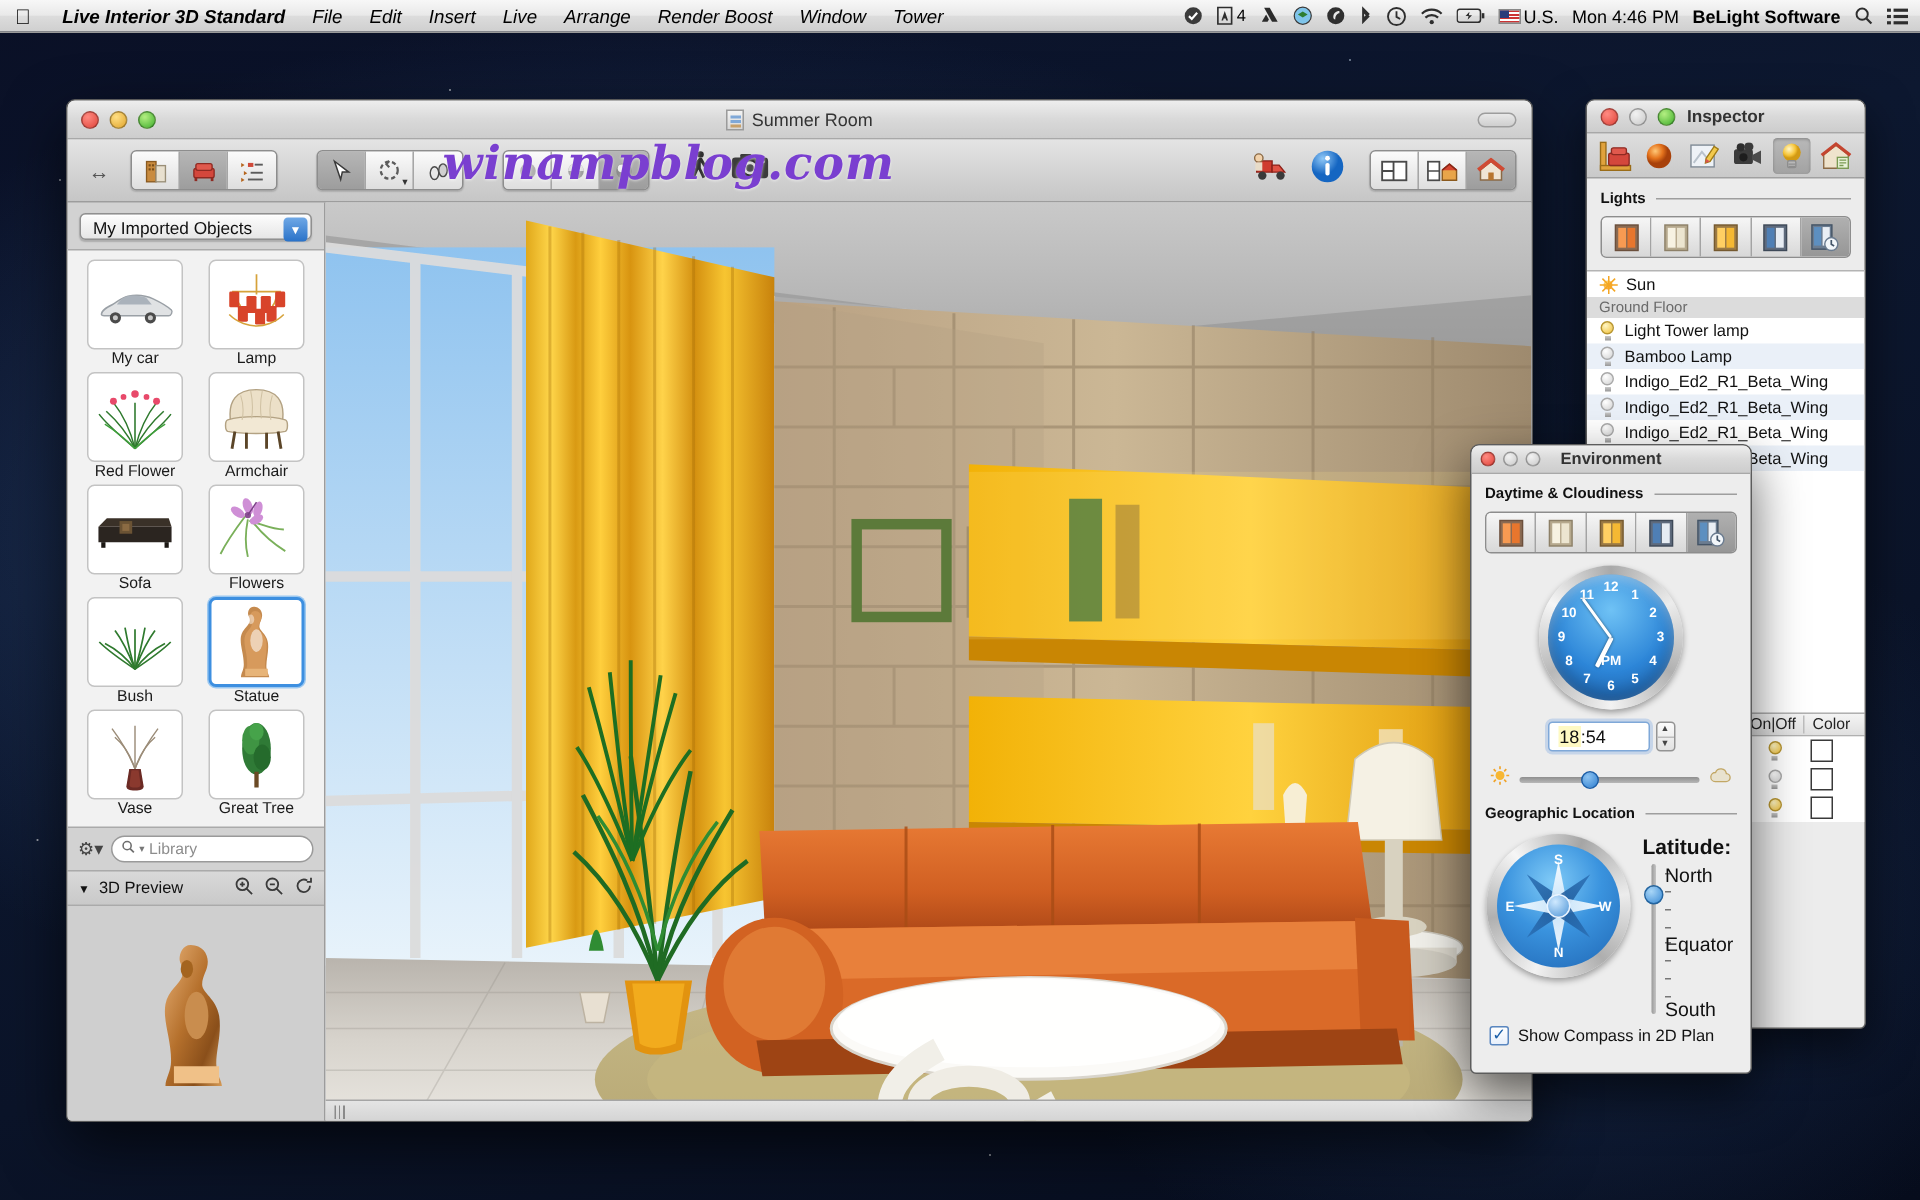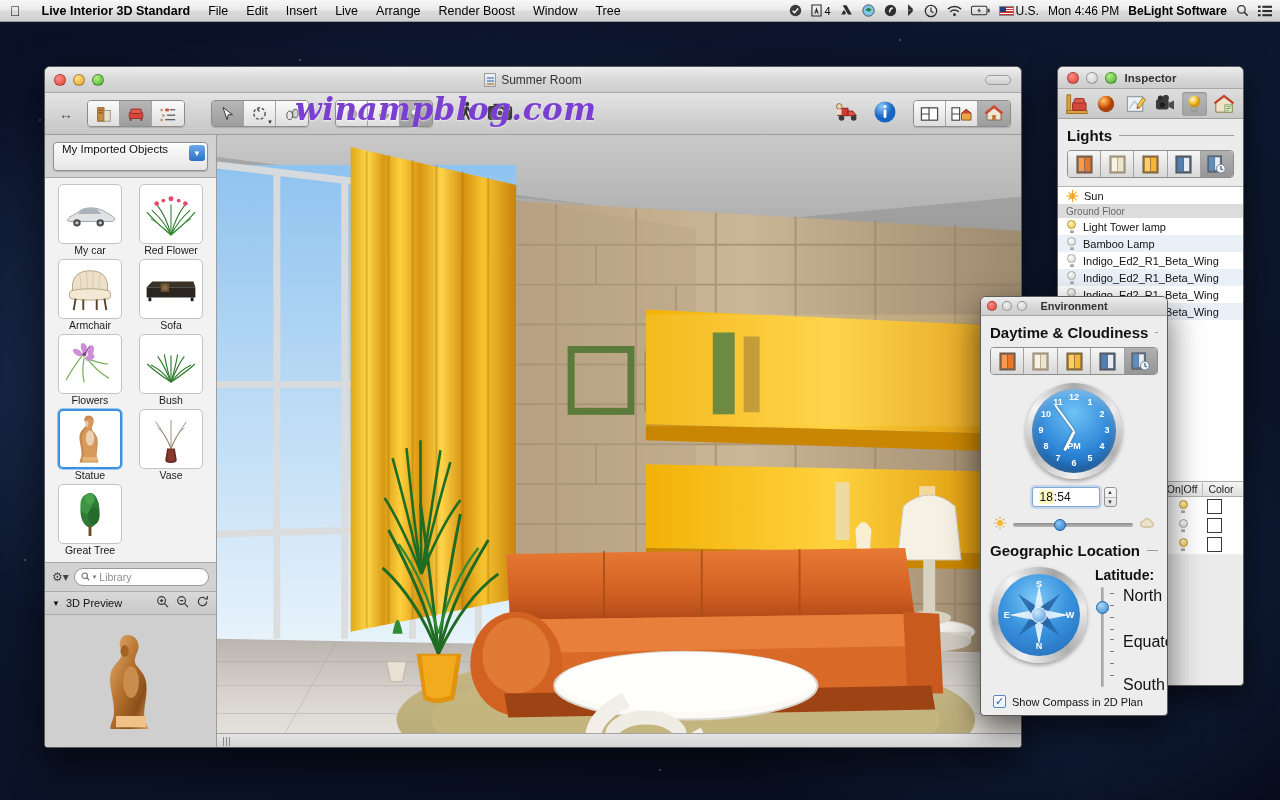--- a/index.html
+++ b/index.html
@@ -33,21 +33,21 @@
 
   
   #menubar {
     position: absolute; top:0; left:0; width:1280px; height:22px;
     background: linear-gradient(#f7f7f7 0%, #e9e9e9 48%, #dcdcdc 52%, #cfcfcf 100%);
     border-bottom: 1px solid #9a9a9a;
     display:flex; align-items:center; font-size:12.5px; color:#000;
     z-index: 100;
   }
   #menubar .apple { padding: 0 12px 0 10px; font-size:14px; line-height:1; }
-  #menubar .mi { padding: 0 9px; white-space:nowrap; line-height:22px; }
+  #menubar .mi { padding: 0 9px; white-space:nowrap; line-height:22px;font-style:italic; }
   #menubar .mi.app { font-weight:bold; }
   #menubar .right { margin-left:auto; display:flex; align-items:center; gap:9px; padding-right:8px; }
   #menubar .right .st { font-size:12px; display:flex; align-items:center; }
   .flag { width:15px; height:10px; display:inline-block; position:relative;
     background: linear-gradient(#c33 0 14%, #fff 14% 28%, #c33 28% 42%, #fff 42% 56%, #c33 56% 70%, #fff 70% 84%, #c33 84% 100%);
     border:1px solid #888; margin-right:2px; }
   .flag::before { content:""; position:absolute; left:0; top:0; width:6px; height:5px; background:#2a3b7a; }
 
   
   #appwin {
@@ -90,22 +90,22 @@
   .seg .b:last-child { border-right:none; }
   .seg .b.on { background:linear-gradient(#b6b6b6,#9d9d9d); }
   .wm { position:absolute; left:250px; top:-2px; font-family:"DejaVu Serif", serif; font-style:italic;
     font-size:31px; color:#7a3fd0; text-shadow:0 1px 2px rgba(255,255,255,.6); font-weight:bold; letter-spacing:.5px; }
 
   .body-area { display:flex; height:calc(682px - 26px - 42px); }
 
   
   .sidebar { width:172px; background:#d2d2d2; border-right:1px solid #9c9c9c; display:flex; flex-direction:column; }
   .popup {
-    margin:7px 8px 6px 8px; height:29px; border-radius:4px; border:1px solid #909090;
-    background:linear-gradient(#fdfdfd,#e6e6e6); display:flex; align-items:flex-start;
+    margin:7px 8px 6px 8px; height:18px; border-radius:4px; border:1px solid #909090;
+    background:linear-gradient(#fdfdfd,#e6e6e6); display:flex; align-items:flex-end;
     padding-left:8px; font-size:11.5px; color:#111; position:relative;
     box-shadow:inset 0 1px 0 #fff, 0 1px 1px rgba(0,0,0,.18);
   }
   .popup .arrowbox { position:absolute; right:2px; top:2px; width:16px; height:16px; border-radius:3px;
     background:linear-gradient(#6fa8e6,#2a72c8); display:flex; align-items:center; justify-content:center;
     color:#fff; font-size:8px; }
   .objgrid { flex:0 0 auto; background:#f2f2f2; border-top:1px solid #aaa; border-bottom:1px solid #aaa;
     display:grid; grid-template-columns:1fr 1fr; gap:3px 3px; padding:6px 6px; }
   .objcell { display:flex; flex-direction:column; align-items:center; }
   .thumb { width:64px; height:60px; background:#fff; border:1px solid #c3c3c3; border-radius:5px;
@@ -134,21 +134,21 @@
     background:#ececec; border:1px solid #5f5f5f; border-radius:6px 6px 4px 4px;
     box-shadow:0 12px 30px rgba(0,0,0,.6); overflow:hidden; z-index:20;
   }
   #inspector .titlebar { height:22px; }
   #inspector .wtitle { font-size:11.5px; font-weight:bold; }
   .insptoolbar { height:30px; display:flex; align-items:center; justify-content:space-around;
     background:linear-gradient(#dedede,#c9c9c9); border-bottom:1px solid #a0a0a0; padding:0 4px; }
   .insptoolbar .ib { width:25px; height:24px; display:flex; align-items:center; justify-content:center;
     border-radius:3px; }
   .insptoolbar .ib.on { background:linear-gradient(#b9b9b9,#a2a2a2); box-shadow:inset 0 1px 2px rgba(0,0,0,.25); }
-  .sectionhdr { display:flex; align-items:center; gap:7px; padding:8px 9px 4px 9px; font-size:15px; font-weight:bold; color:#111; }
+  .sectionhdr { display:flex; align-items:center; gap:7px; padding:8px 9px 4px 9px; font-size:10px; font-weight:bold; color:#111; }
   .sectionhdr .rule { flex:1; height:1px; background:#9e9e9e; }
   .moderow { display:flex; margin:2px 9px 8px 9px; border:1px solid #8d8d8d; border-radius:4px; overflow:hidden;
     box-shadow:inset 0 1px 0 rgba(255,255,255,.7); }
   .modebtn { flex:1; height:26px; border-right:1px solid #a3a3a3; background:linear-gradient(#f6f6f6,#d8d8d8);
     display:flex; align-items:center; justify-content:center; }
   .modebtn:last-child { border-right:none; }
   .modebtn.on { background:linear-gradient(#b0b0b0,#969696); }
   .lightlist { background:#fff; border-top:1px solid #b4b4b4; height:295px; overflow:hidden; }
   .llrow { display:flex; align-items:center; gap:6px; padding:1px 8px; font-size:11px; height:17px; color:#111; }
   .llrow.alt { background:#eaf0f8; }
@@ -226,42 +226,42 @@
     background:radial-gradient(circle at 35% 30%, #cfe9ff, #4b93d6); border:1.5px solid #eaf4ff; }
   .cdir { position:absolute; color:#fff; font-size:9px; font-weight:bold; }
   .latwrap { width:62px; position:relative; }
   .latlabel { font-size:14px; font-weight:bold; color:#111; text-align:right; padding-right:4px; }
   .latslider { position:relative; height:100px; margin-top:4px; }
   .latslider .vtrack { position:absolute; left:6px; top:0; bottom:0; width:3px; border-radius:2px;
     background:linear-gradient(90deg,#9a9a9a,#c4c4c4); }
   .latslider .vknob { position:absolute; left:1px; top:14px; width:13px; height:13px; border-radius:50%;
     background:radial-gradient(circle at 35% 30%, #a9d6f7, #3a8bd6); border:1px solid #23649f; }
   .latslider .tick { position:absolute; left:15px; width:4px; height:1px; background:#777; }
-  .latslider .tlabel { position:absolute; left:28px; font-size:16px; color:#111; transform:translateY(-6px); }
+  .latslider .tlabel { position:absolute; left:15px; font-size:13px; color:#111; transform:translateY(-6px); }
   .chkrow { display:flex; align-items:center; gap:6px; padding:8px 0 0 12px; font-size:11px; color:#111; }
   .chk { width:13px; height:13px; border:1px solid #5a87c0; border-radius:2px;
     background:linear-gradient(#ffffff,#e8f0fb); display:flex; align-items:center; justify-content:center;
     color:#1b5fa8; font-size:11px; line-height:1; }
 </style>
 </head>
 <body>
 
 <div class="stars"></div>
 
 <div id="menubar">
   <span class="apple"></span>
   <span class="mi app">Live Interior 3D Standard</span>
   <span class="mi">File</span>
   <span class="mi">Edit</span>
   <span class="mi">Insert</span>
   <span class="mi">Live</span>
   <span class="mi">Arrange</span>
   <span class="mi">Render Boost</span>
   <span class="mi">Window</span>
-  <span class="mi">Tree</span>
+  <span class="mi">Tower</span>
 
   <span class="right">
     <span class="st">
       <svg width="13" height="13" viewBox="0 0 16 16">
           <circle cx="8" cy="8" r="7" fill="#3b3b3b"></circle>
           <path d="M4.5 8.3l2.3 2.3 4.4-5" stroke="#fff" stroke-width="1.8" fill="none"></path>
         </svg>
     </span>
     <span class="st">
       <svg width="11" height="13" viewBox="0 0 12 14">
@@ -525,20 +525,38 @@
                 <path d="M17 19c2.5-3.5 5-5.5 9-6.2 4-.7 9 0 12 1.4l4 4.8z" fill="#aab2bb"></path>
                 <circle cx="16" cy="28.5" r="4" fill="#4b4b4b"></circle>
                 <circle cx="41" cy="28.5" r="4" fill="#4b4b4b"></circle>
                 <circle cx="16" cy="28.5" r="1.8" fill="#c9c9c9"></circle>
                 <circle cx="41" cy="28.5" r="1.8" fill="#c9c9c9"></circle>
               </svg>
           </div>
           <div class="objlabel">My car</div>
         </div>
 
+        <div class="objcell">
+          <div class="thumb">
+            <svg width="52" height="44" viewBox="0 0 54 46">
+                <path d="M27 2v8M10 14h34M13 14c0 8 3 10 3 10M41 14c0 8-3 10-3 10M27 10v6" stroke="#d6a23a" stroke-width="1.2" fill="none"></path>
+                <g fill="#d8442a">
+                  <rect x="8" y="14" width="7" height="11" rx="1"></rect>
+                  <rect x="20" y="17" width="7" height="12" rx="1"></rect>
+                  <rect x="30" y="17" width="7" height="12" rx="1"></rect>
+                  <rect x="40" y="14" width="7" height="11" rx="1"></rect>
+                  <rect x="14" y="24" width="7" height="11" rx="1"></rect>
+                  <rect x="26" y="26" width="7" height="11" rx="1"></rect>
+                  <rect x="34" y="24" width="7" height="11" rx="1"></rect>
+                </g>
+                <path d="M8 30c6 6 14 8 19 8s13-2 19-8" stroke="#d6a23a" stroke-width="1.1" fill="none"></path>
+              </svg>
+          </div>
+          <div class="objlabel">Lamp</div>
+        </div>
 
         <div class="objcell">
           <div class="thumb">
             <svg width="56" height="46" viewBox="0 0 58 48">
                 <g stroke="#2f7a2e" stroke-width="1.1" fill="none">
                   <path d="M29 46C20 38 10 30 4 22"></path>
                   <path d="M29 46C38 38 48 30 54 22"></path>
                   <path d="M29 46C26 34 22 24 14 14"></path>
                   <path d="M29 46C32 34 36 24 44 14"></path>
                   <path d="M29 46V14"></path>

